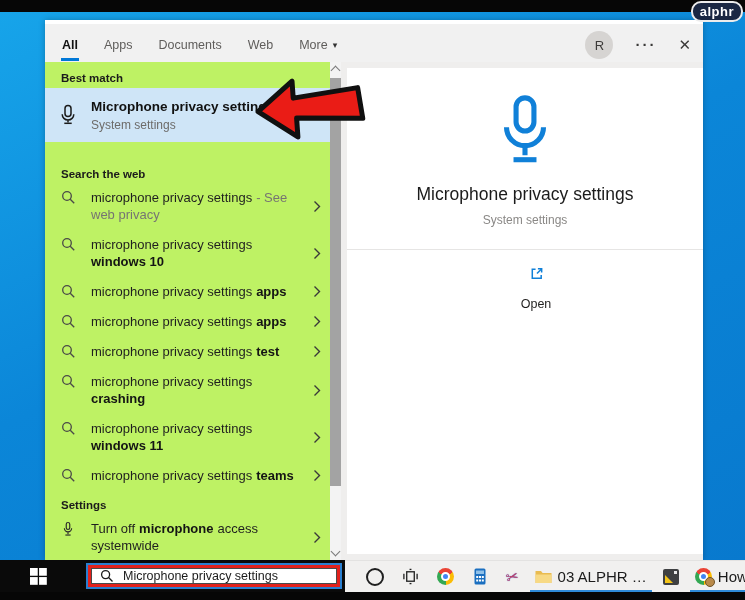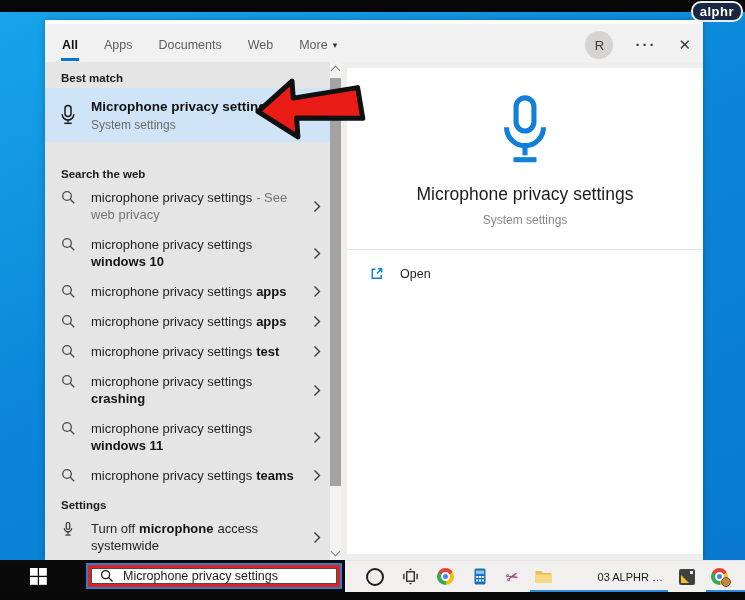--- a/index.html
+++ b/index.html
@@ -22,21 +22,21 @@
   .tab:first-child{padding-left:1px;}
   .tab.active{color:#111;font-weight:bold;}
   .tab.active::after{content:"";position:absolute;left:0;right:12px;bottom:5px;height:3px;background:var(--accent,#0078d7);}
   .tab .caret{font-size:9px;color:#333;}
   .hdr-right{position:absolute;right:12px;top:0;height:42px;display:flex;align-items:center;gap:22px;}
   .avatar{width:28px;height:28px;border-radius:50%;background:#d6d4d2;color:#3c3a39;
           display:flex;align-items:center;justify-content:center;font-size:13px;}
   .ellipsis{font-size:15px;font-weight:bold;color:#3b3a39;letter-spacing:2px;line-height:10px;}
   .closex{font-size:15px;color:#3b3a39;}
   
-  .left{position:absolute;left:0;top:42px;width:285px;height:498px;background:#e5e5e5;overflow:hidden;}
+  .left{position:absolute;left:0;top:42px;width:285px;height:498px;background:#bef264;overflow:hidden;}
   .sec{font-size:11.5px;font-weight:bold;color:#1b1b1b;margin:8px 0 2px 16px;line-height:16px;}
   .sec.mt{margin-top:24px;}
   .bm-item{height:54px;background:var(--highlight,#cfe5f7);display:flex;align-items:center;margin-top:2px;}
   .bm-item .bmic{width:46px;display:flex;justify-content:center;}
   .bm-title{font-size:13.5px;font-weight:bold;color:#111;line-height:17px;}
   .bm-sub{font-size:12px;color:#6d6b69;line-height:16px;margin-top:2px;}
   .row{display:flex;align-items:flex-start;padding:5px 0;margin-bottom:3px;}
   .row .ric{width:46px;display:flex;justify-content:center;padding-top:1px;flex:none;}
   .row .rtx{flex:1;min-width:0;}
   .row .l1,.row .l2{font-size:13px;color:#1f1f1f;line-height:17px;}
@@ -52,39 +52,39 @@
   .chevron{width:6px;height:6px;border-left:1.5px solid #7a7a7a;border-top:1.5px solid #7a7a7a;display:block;}
   .sb .up{position:absolute;left:2px;top:5px;transform:rotate(45deg);}
   .sb .down{position:absolute;left:2px;bottom:5px;transform:rotate(225deg);}
   
   .right{position:absolute;left:296px;top:42px;width:362px;height:498px;background:#efeeed;}
   .card{position:absolute;left:6px;top:6px;width:356px;height:486px;background:#fff;}
   .card .micwrap{display:flex;justify-content:center;margin-top:26px;}
   .pv-title{text-align:center;font-size:17.5px;color:#1b1b1b;margin-top:16px;}
   .pv-sub{text-align:center;font-size:12px;color:#8a8886;margin-top:8px;}
   .pv-div{height:1px;background:#e6e5e4;margin-top:22px;}
-  .open-row{display:flex;align-items:center;gap:16px;padding:16px 0 0 22px;}
+  .open-row{display:flex;align-items:center;gap:16px;padding:16px 0 0 22px;flex-direction:column;}
   .open-label{font-size:12.5px;color:#201f1e;}
   
   .arrow{position:absolute;left:254px;top:77px;width:112px;height:64px;z-index:50;transform:rotate(-4deg);}
   
   .taskbar{position:absolute;left:0;top:560px;width:745px;height:32px;z-index:30;}
   .tb-left{position:absolute;left:0;top:0;width:345px;height:32px;background:#0a0a0a;display:flex;align-items:center;}
   .start{margin-left:30px;}
   .search-annot{position:absolute;left:86px;top:3px;width:256px;height:26px;border:2px solid #2a7fd0;box-sizing:border-box;}
   .search-red{width:100%;height:100%;border:3px solid #e2211c;box-sizing:border-box;}
   .search-box{width:100%;height:100%;background:#fff;border:1px solid #4a4a4a;box-sizing:border-box;
               display:flex;align-items:center;gap:9px;padding-left:8px;overflow:hidden;}
   .search-box span{font-size:12.5px;color:#1b1b1b;white-space:nowrap;}
   .tb-right{position:absolute;left:345px;top:0;width:400px;height:32px;background:#f1f0ef;
             display:flex;align-items:center;border-top:1px solid #e3e2e1;box-sizing:border-box;}
   .tb-btn{position:relative;height:32px;display:flex;align-items:center;justify-content:center;gap:6px;padding:0 9px;flex:none;}
   .tb-btn.labeled{padding:0 7px;}
   .tb-btn .ul{position:absolute;left:2px;right:2px;bottom:0;height:3px;background:#2e8ad8;}
-  .tb-label{font-size:11px;color:#1b1b1b;white-space:nowrap;margin-left:40px;}
+  .tb-label{font-size:15px;color:#1b1b1b;white-space:nowrap;}
   .cortana{width:14px;height:14px;border:2.5px solid #1f1f1f;border-radius:50%;background:transparent;}
   .chrome{position:relative;width:17px;height:17px;border-radius:50%;
           background:conic-gradient(from -60deg,#ea4335 0 120deg,#fbbc05 120deg 240deg,#34a853 240deg 360deg);}
   .chrome i{position:absolute;inset:4px;border-radius:50%;background:#4285f4;border:2px solid #fff;box-sizing:border-box;}
   .badge{position:absolute;right:-3px;bottom:-2px;width:10px;height:10px;border-radius:50%;
          background:#b98a4a;border:1px solid #6f5327;box-sizing:border-box;}
   .scissors{font-size:15px;color:#c23a63;transform:rotate(-15deg);text-shadow:0 0 1px #3b6fd0;}
   .darksq{position:relative;width:16px;height:16px;background:#3f4042;border-radius:2px;}
   .darksq::before{content:"";position:absolute;left:2px;bottom:2px;border-left:8px solid #f5c518;border-top:8px solid transparent;}
   .darksq::after{content:"";position:absolute;right:2px;top:2px;width:3px;height:3px;background:#e9e9e9;}

